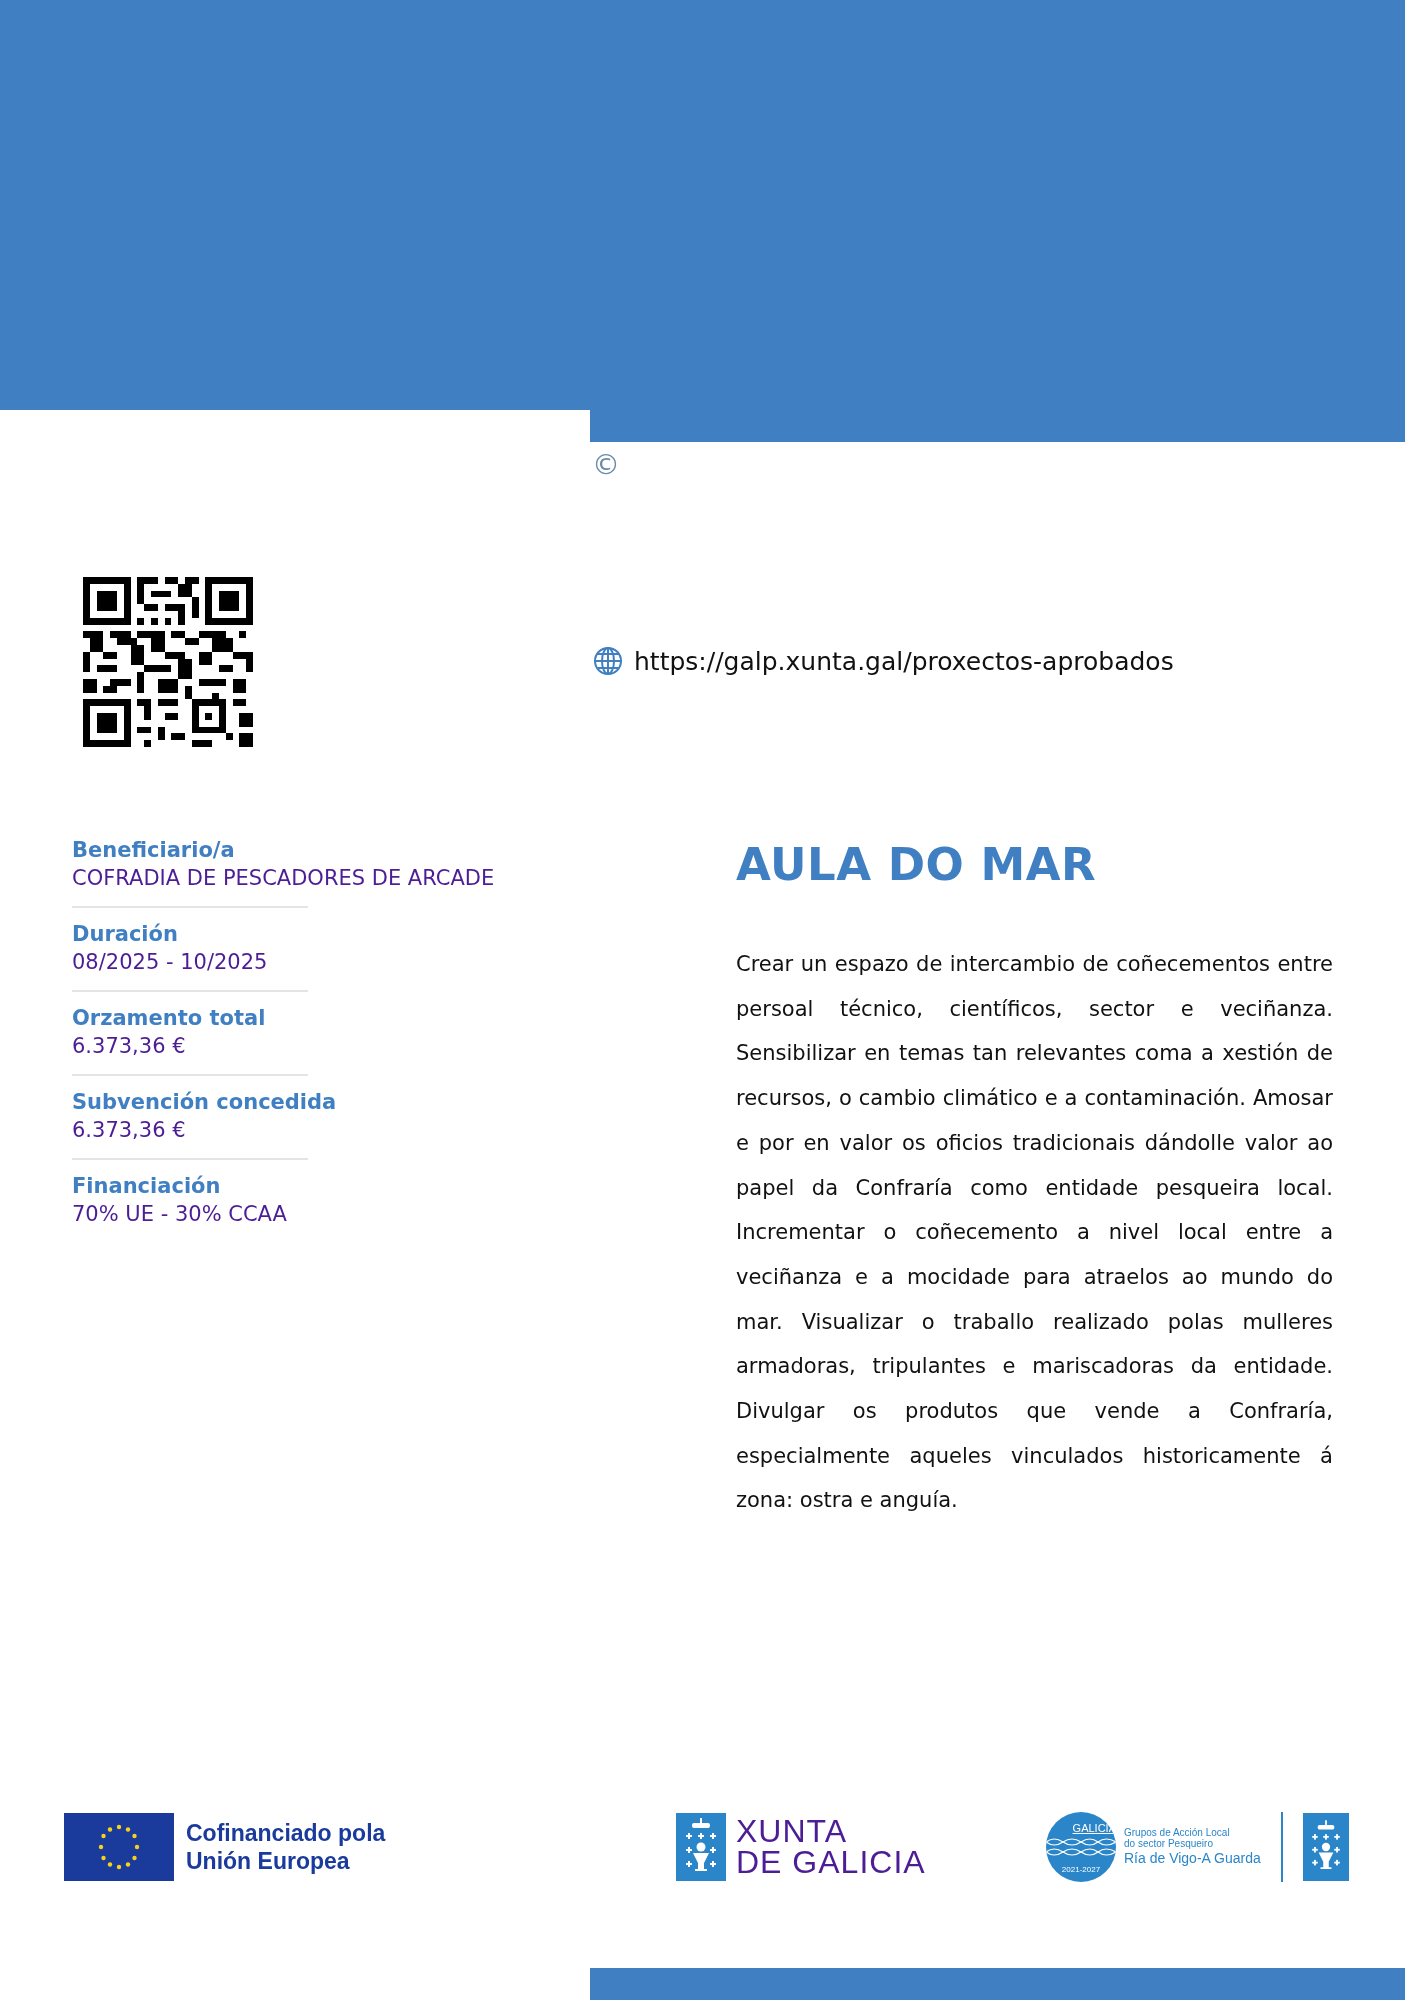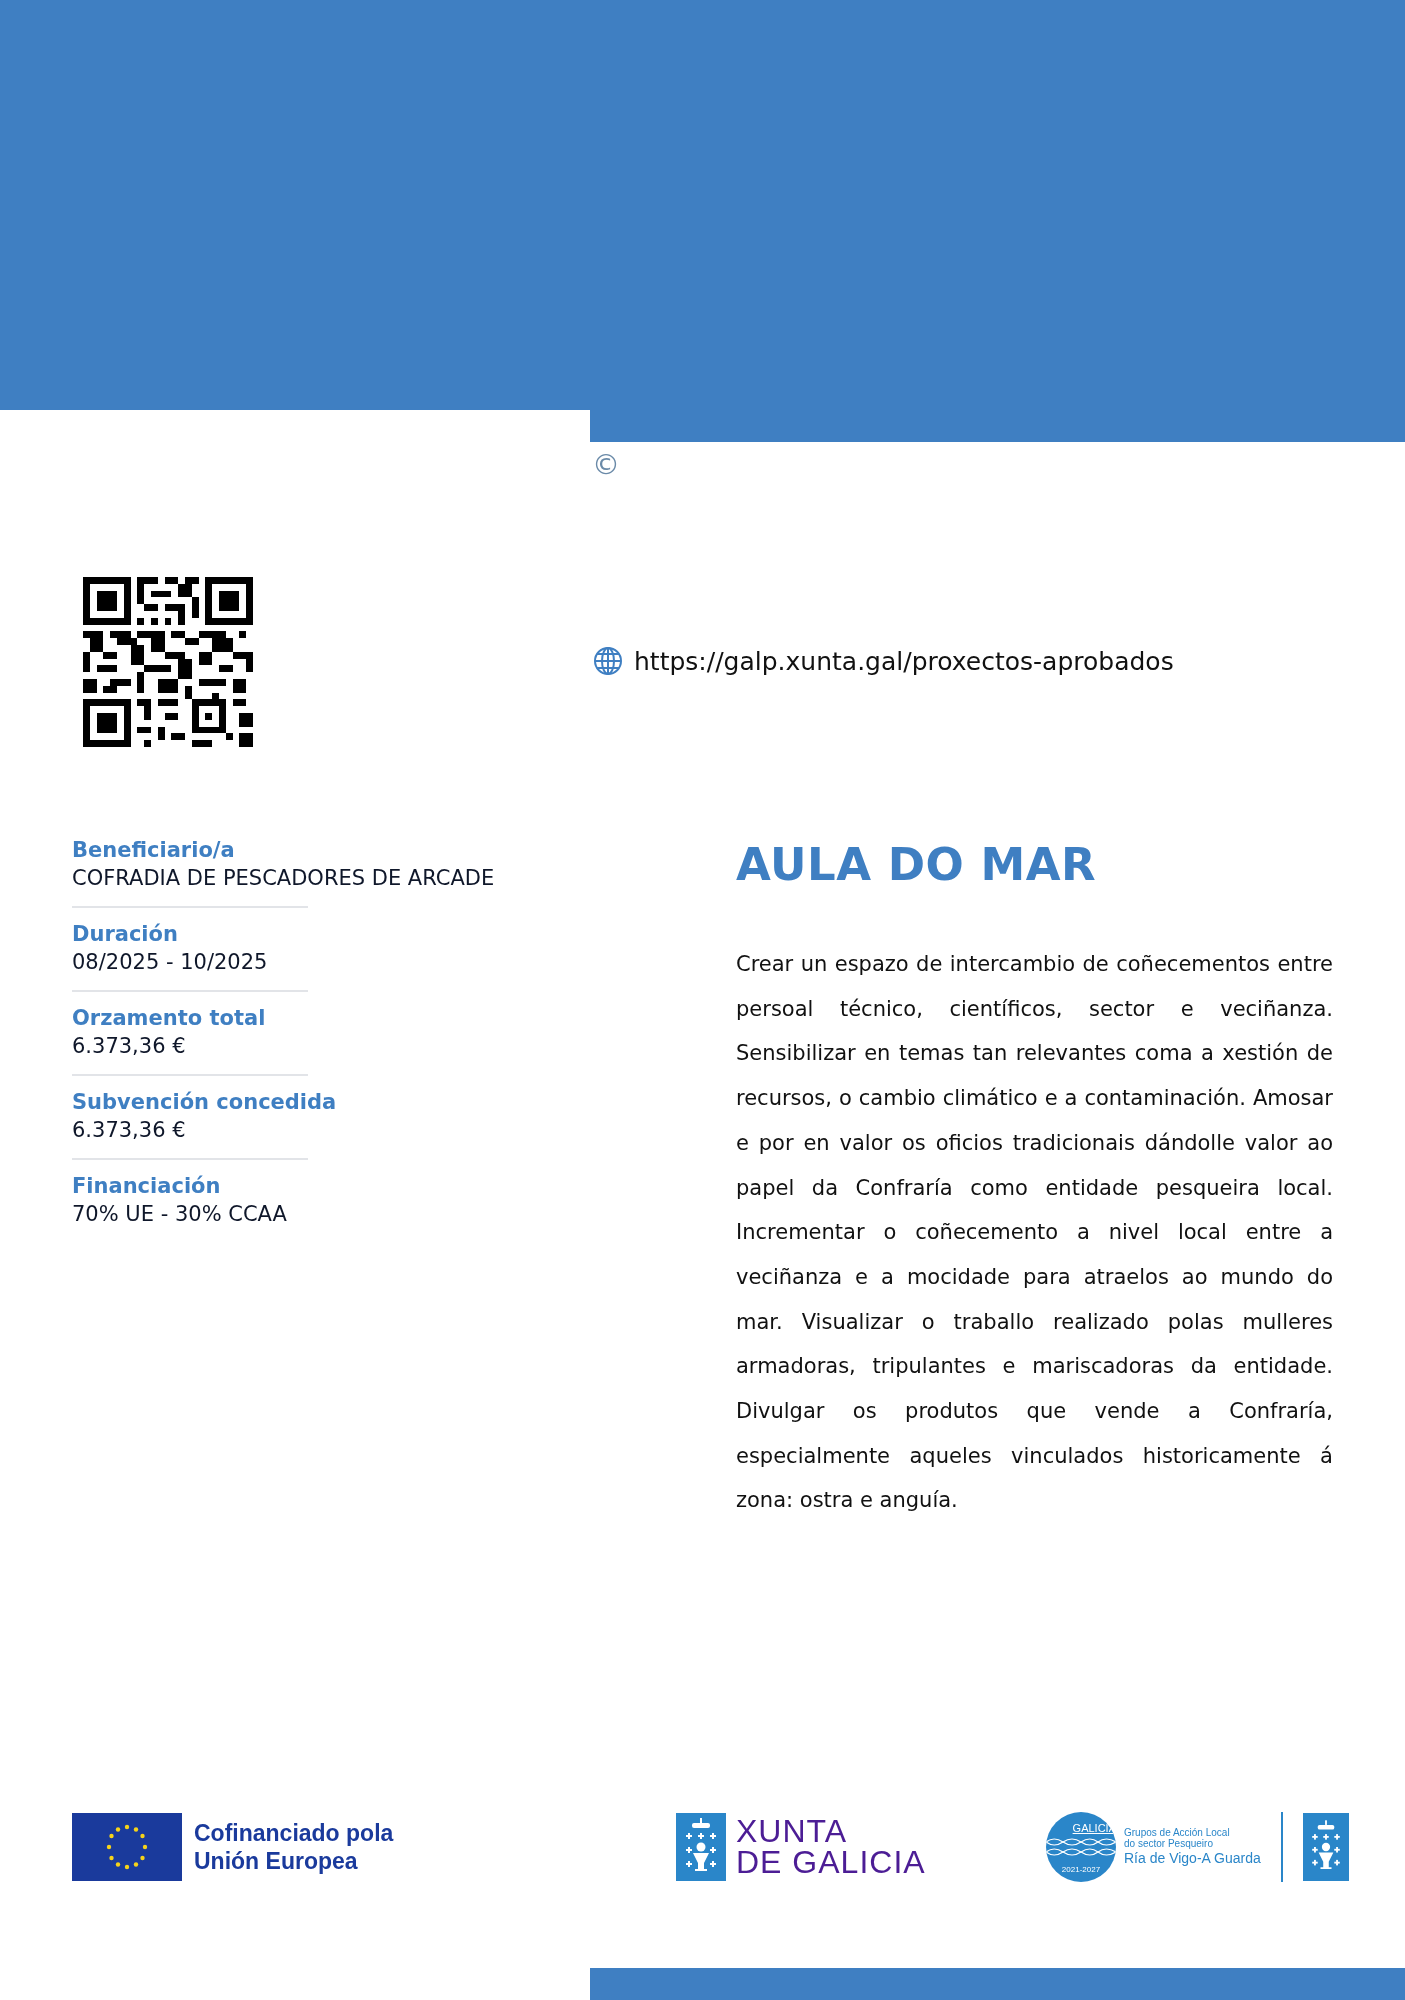--- a/index.html
+++ b/index.html
@@ -10,24 +10,24 @@
   .band-bottom { position:absolute; left:590px; top:1968px; width:815px; height:32px; background:#3f7fc2; }
   .copyright { position:absolute; left:592px; top:448px; font-size:28px; color:#6a8aa8; }
   .qr { position:absolute; left:83px; top:577px; width:170px; height:170px; }
   .url-row { position:absolute; left:592px; top:645px; display:flex; align-items:center; gap:10px; }
   .url-row svg { width:32px; height:32px; }
   .url-text { font-size:25px; color:#111; }
   .info { position:absolute; left:72px; top:836px; width:330px; }
   .info-item { padding-bottom:14px; margin-bottom:12px; border-bottom:2px solid #e2e4e8; width:236px; white-space:nowrap; }
   .info-item:last-child { border-bottom:none; }
   .info-label { font-size:21px; font-weight:bold; color:#3f7fc2; line-height:28px; }
-  .info-value { font-size:21px; color:#0f172a; line-height:28px; }
+  .info-value { font-size:21px; color:#4c1d95; line-height:28px; }
   .title { position:absolute; left:736px; top:838px; font-size:45px; font-weight:bold; color:#3f7fc2; letter-spacing:0.5px; }
   .desc { position:absolute; left:736px; top:942px; width:597px; font-size:21px; line-height:44.7px; text-align:justify; color:#111; }
-  .footer-eu { position:absolute; left:72px; top:1813px; display:flex; align-items:center; gap:12px; }
+  .footer-eu { position:absolute; left:64px; top:1813px; display:flex; align-items:center; gap:12px; }
   .eu-flag { width:110px; height:68px; background:#1a3a9c; position:relative; }
   .eu-text { font-family:"Liberation Sans", sans-serif; font-weight:bold; font-size:23px; line-height:28px; color:#1a3a9c; }
   .footer-xunta { position:absolute; left:676px; top:1813px; display:flex; align-items:center; gap:10px; }
   .xunta-emblem { width:50px; height:68px; background:#2a86c9; }
   .xunta-text { font-family:Liberation Sans, sans-serif; font-size:32px; line-height:31px; color:#4c1d95; letter-spacing:1px; }
   .footer-galp { position:absolute; left:1046px; top:1812px; display:flex; align-items:center; gap:8px; }
   .galp-circle { width:70px; height:70px; border-radius:50%; background:#2a86c9; position:relative; overflow:hidden; color:#fff; font-family:"Liberation Sans", sans-serif; }
   .galp-circle .top { position:absolute; top:10px; width:100%; text-align:right; font-size:11px;text-decoration:underline; }
   .galp-circle .bot { position:absolute; bottom:8px; width:100%; text-align:center; font-size:8px; }
   .galp-text { font-family:"Liberation Sans", sans-serif; color:#2a86c9; }

